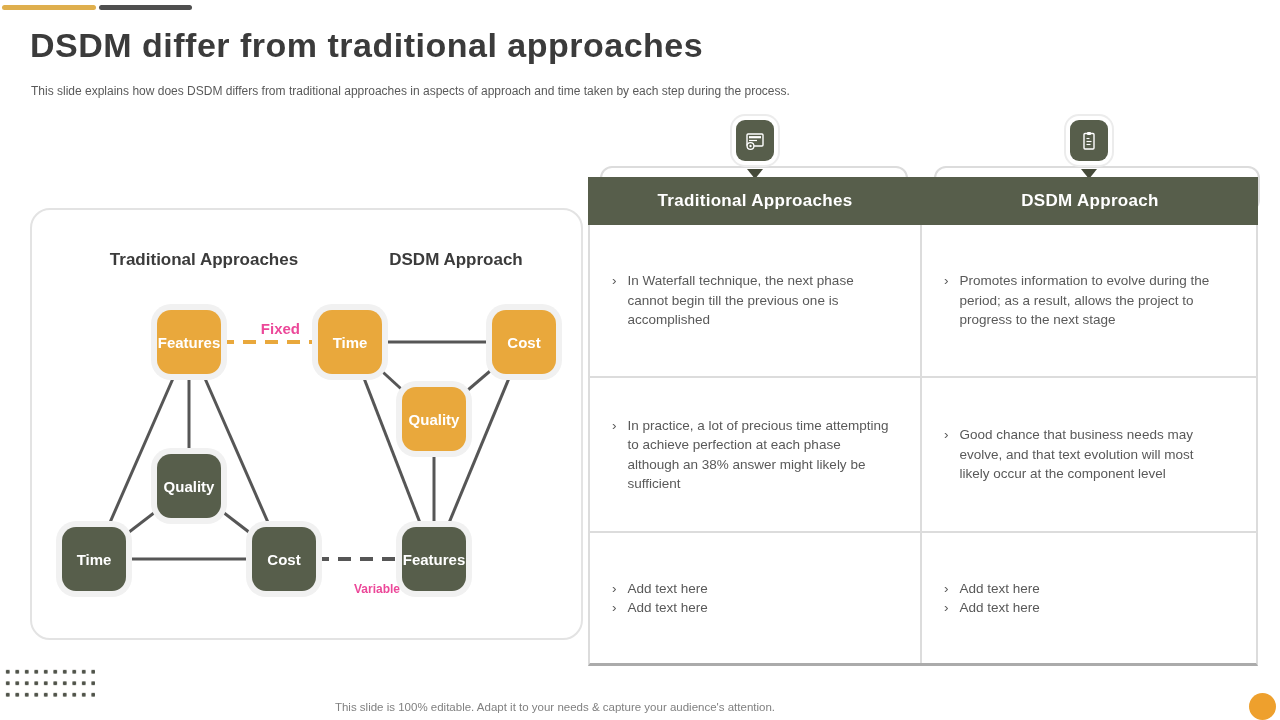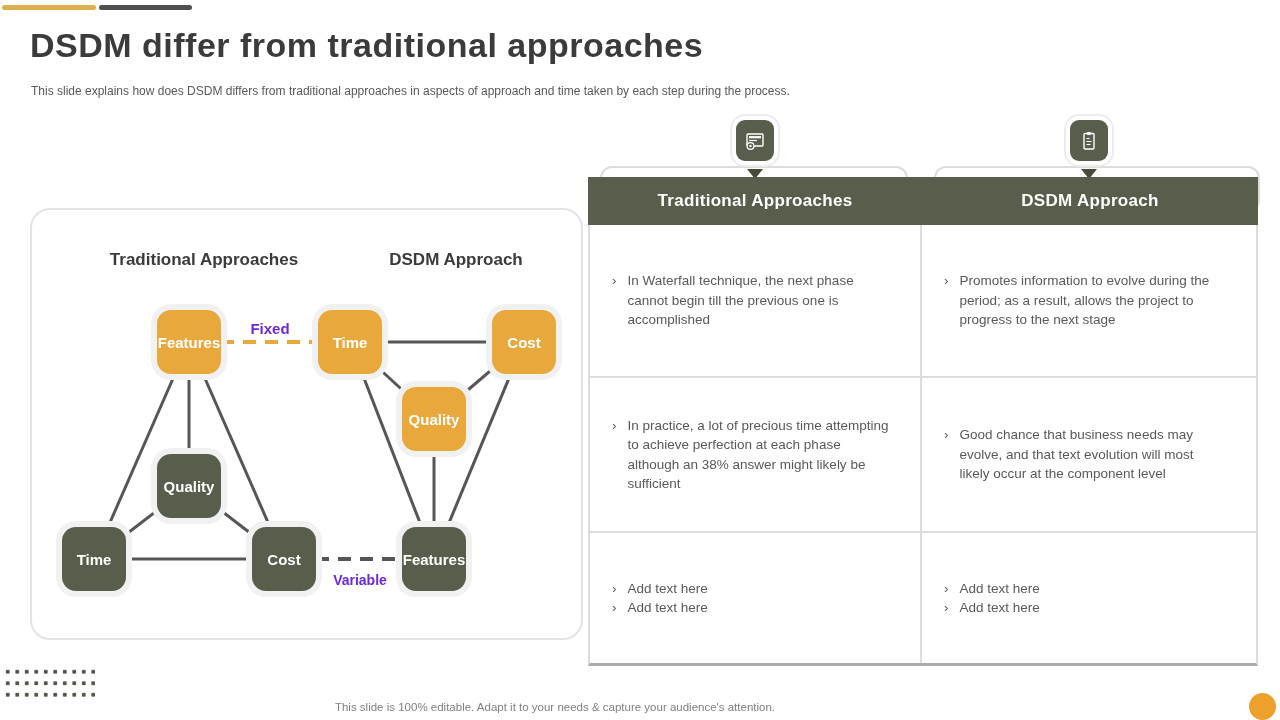--- a/index.html
+++ b/index.html
@@ -20,23 +20,23 @@
     border:2px solid #E3E3E3;border-radius:20px;background:#fff;}
   .panel-heading{position:absolute;font-size:17px;font-weight:bold;color:#3B3B3B;text-align:center;}
   .panel-heading.left{left:36px;top:40px;width:272px;}
   .panel-heading.right{left:304px;top:40px;width:240px;}
   #edges{position:absolute;left:0;top:0;}
   .node{position:absolute;width:64px;height:64px;border-radius:14px;box-shadow:0 0 0 6px #F1F1F1;
     display:flex;align-items:center;justify-content:center;color:#fff;font-weight:bold;
     font-size:15px;white-space:nowrap;}
   .node.orange{background:#E9A83C;}
   .node.green{background:#575E4B;}
-  .edge-label{position:absolute;font-weight:bold;color:#6d28d9;text-align:center;font-size:15px;}
+  .edge-label{position:absolute;font-weight:bold;color:#ec4899;text-align:right;font-size:15px;}
   .edge-label.fixed{left:208px;top:110px;width:60px;}
-  .edge-label.variable{left:288px;top:362px;width:80px;font-size:14px;}
+  .edge-label.variable{left:288px;top:372px;width:80px;font-size:12px;}
 
   
   .icon-tile{position:absolute;top:120px;width:38px;height:41px;background:#575E4B;border-radius:9px;
     box-shadow:0 0 0 4px #ffffff,0 0 0 6px #ECECEC;display:flex;align-items:center;justify-content:center;}
   .icon-tile.c0{left:736px;} .icon-tile.c1{left:1070px;}
   .tab{position:absolute;top:166px;height:46px;box-sizing:border-box;border:2px solid #DCDCDC;
     border-radius:12px;background:#fff;}
   .tab.c0{left:600px;width:308px;} .tab.c1{left:934px;width:326px;}
   .tri{position:absolute;top:169px;width:0;height:0;border-left:8px solid transparent;
     border-right:8px solid transparent;border-top:10px solid #454A39;}

